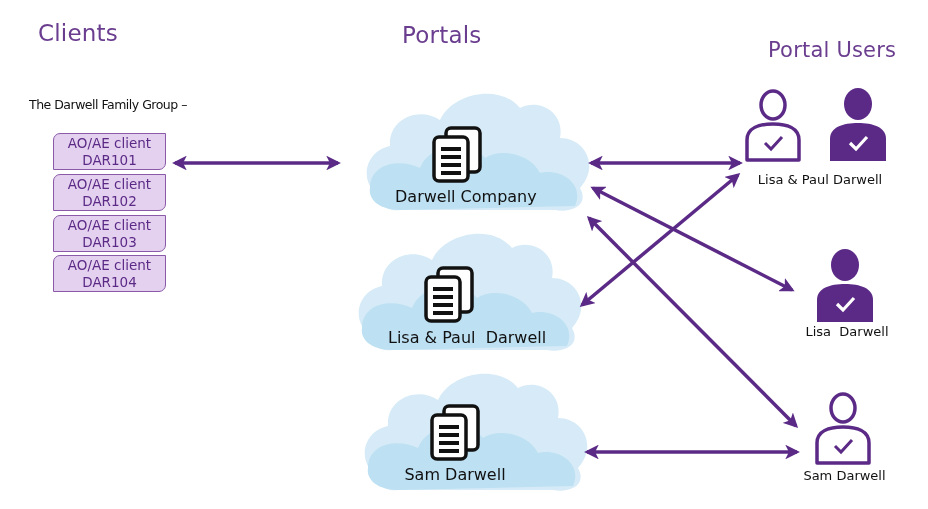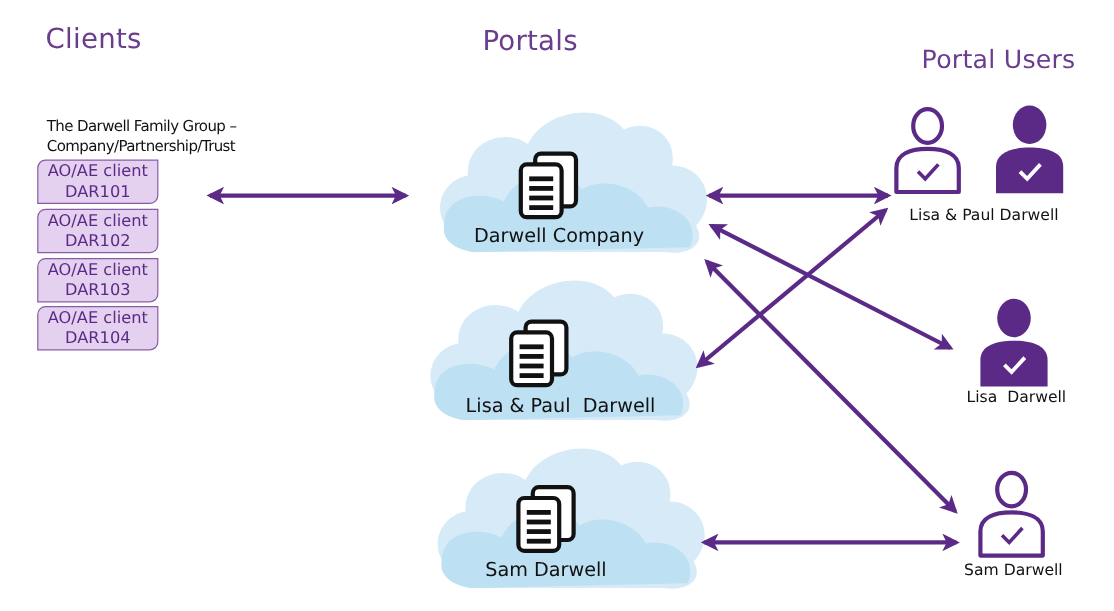--- a/index.html
+++ b/index.html
@@ -1,42 +1,41 @@
 <!DOCTYPE html>
 <html><head>
   <meta charset="utf-8">
   <style>
     html, body { margin: 0; padding: 0; background: #ffffff; }
     body { width: 928px; height: 509px; position: relative; overflow: hidden;
            font-family: "Liberation Sans", "DejaVu Sans", sans-serif; color: #1a1a1a; }
     .heading { position: absolute; color: #6a3d8f; font-size: 23px; font-weight: normal;
                font-family: "DejaVu Sans", sans-serif; letter-spacing: 0.2px; }
-    .group-label { position: absolute; left: 39px; top: 96px; font-size: 12.5px; line-height: 17px;
+    .group-label { position: absolute; left: 29px; top: 96px; font-size: 12.5px; line-height: 17px;
                    font-family: "DejaVu Sans", sans-serif; letter-spacing: -0.5px; color: #111; }
-    .client-box { position: absolute; left: 31px; width: 101px; height: 37px;
+    .client-box { position: absolute; left: 53px; width: 113px; height: 37px;
                   background: #e4d0ef; border: 1px solid #8a5aa8; border-radius: 7px 0 7px 0;
                   box-sizing: border-box; text-align: center; color: #5b2a86;
                   font-size: 13.5px; line-height: 17px; padding-top: 1px; font-family: "DejaVu Sans", sans-serif; }
     .client-box span { display: block; }
     svg.overlay { position: absolute; left: 0; top: 0; }
     .cloud-label { position: absolute; font-size: 16px; color: #111; font-family: "DejaVu Sans", sans-serif;
                    text-align: center; white-space: pre; }
     .user-label { position: absolute; font-size: 13px; color: #111; font-family: "DejaVu Sans", sans-serif;
                   white-space: pre; text-align: center; }
   </style>
 </head>
 <body>
 
 <div class="heading" style="left:38px; top:20px;">Clients</div>
 <div class="heading" style="left:402px; top:22px;">Portals</div>
 <div class="heading" style="left:768px; top:22px; font-size:21px;margin-top:16px;">Portal Users</div>
 
 <div class="group-label">
   <div>The Darwell Family Group –</div>
-  <div>Company/Partnership/Trust</div>
 </div>
 <div class="client-box" style="top:133px;">
   <span>AO/AE client</span>
   <span>DAR101</span>
 </div>
 <div class="client-box" style="top:174px;">
   <span>AO/AE client</span>
   <span>DAR102</span>
 </div>
 <div class="client-box" style="top:215px;">

